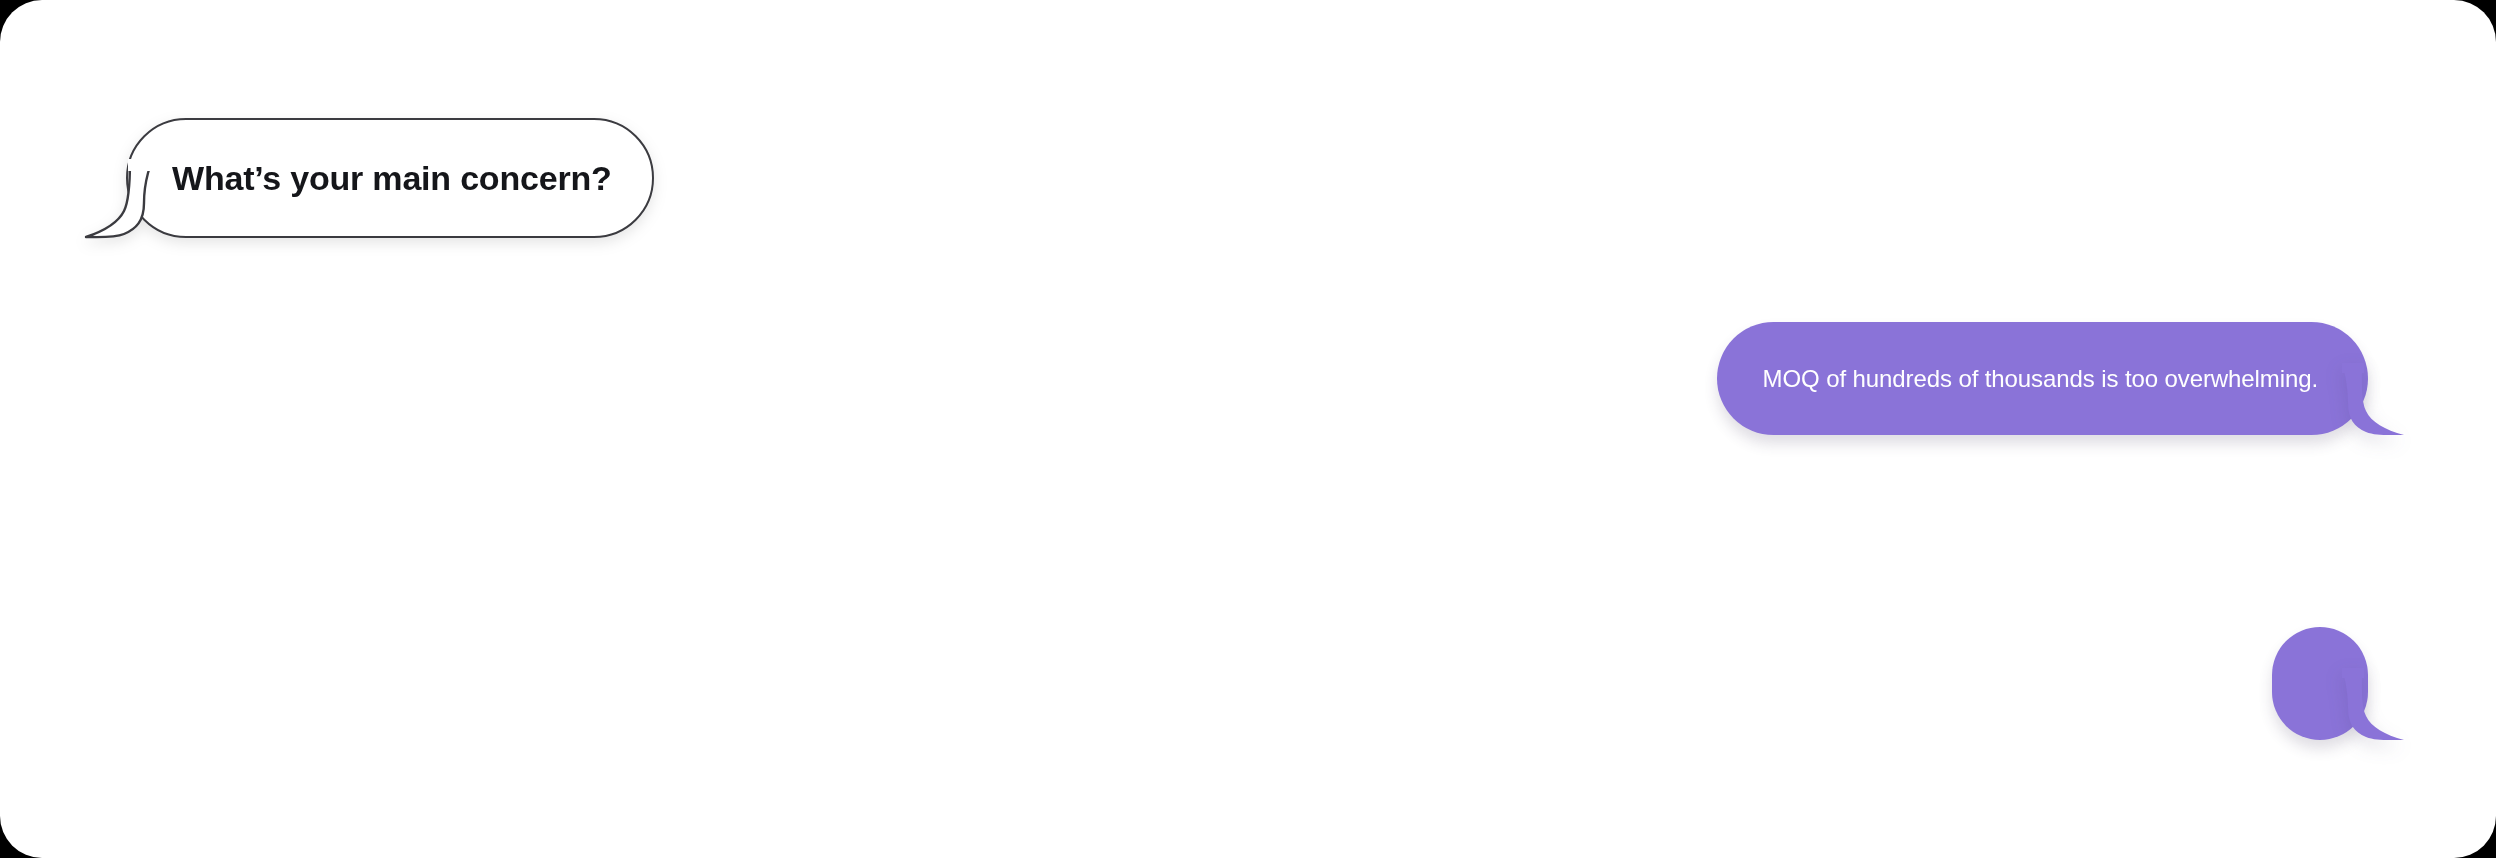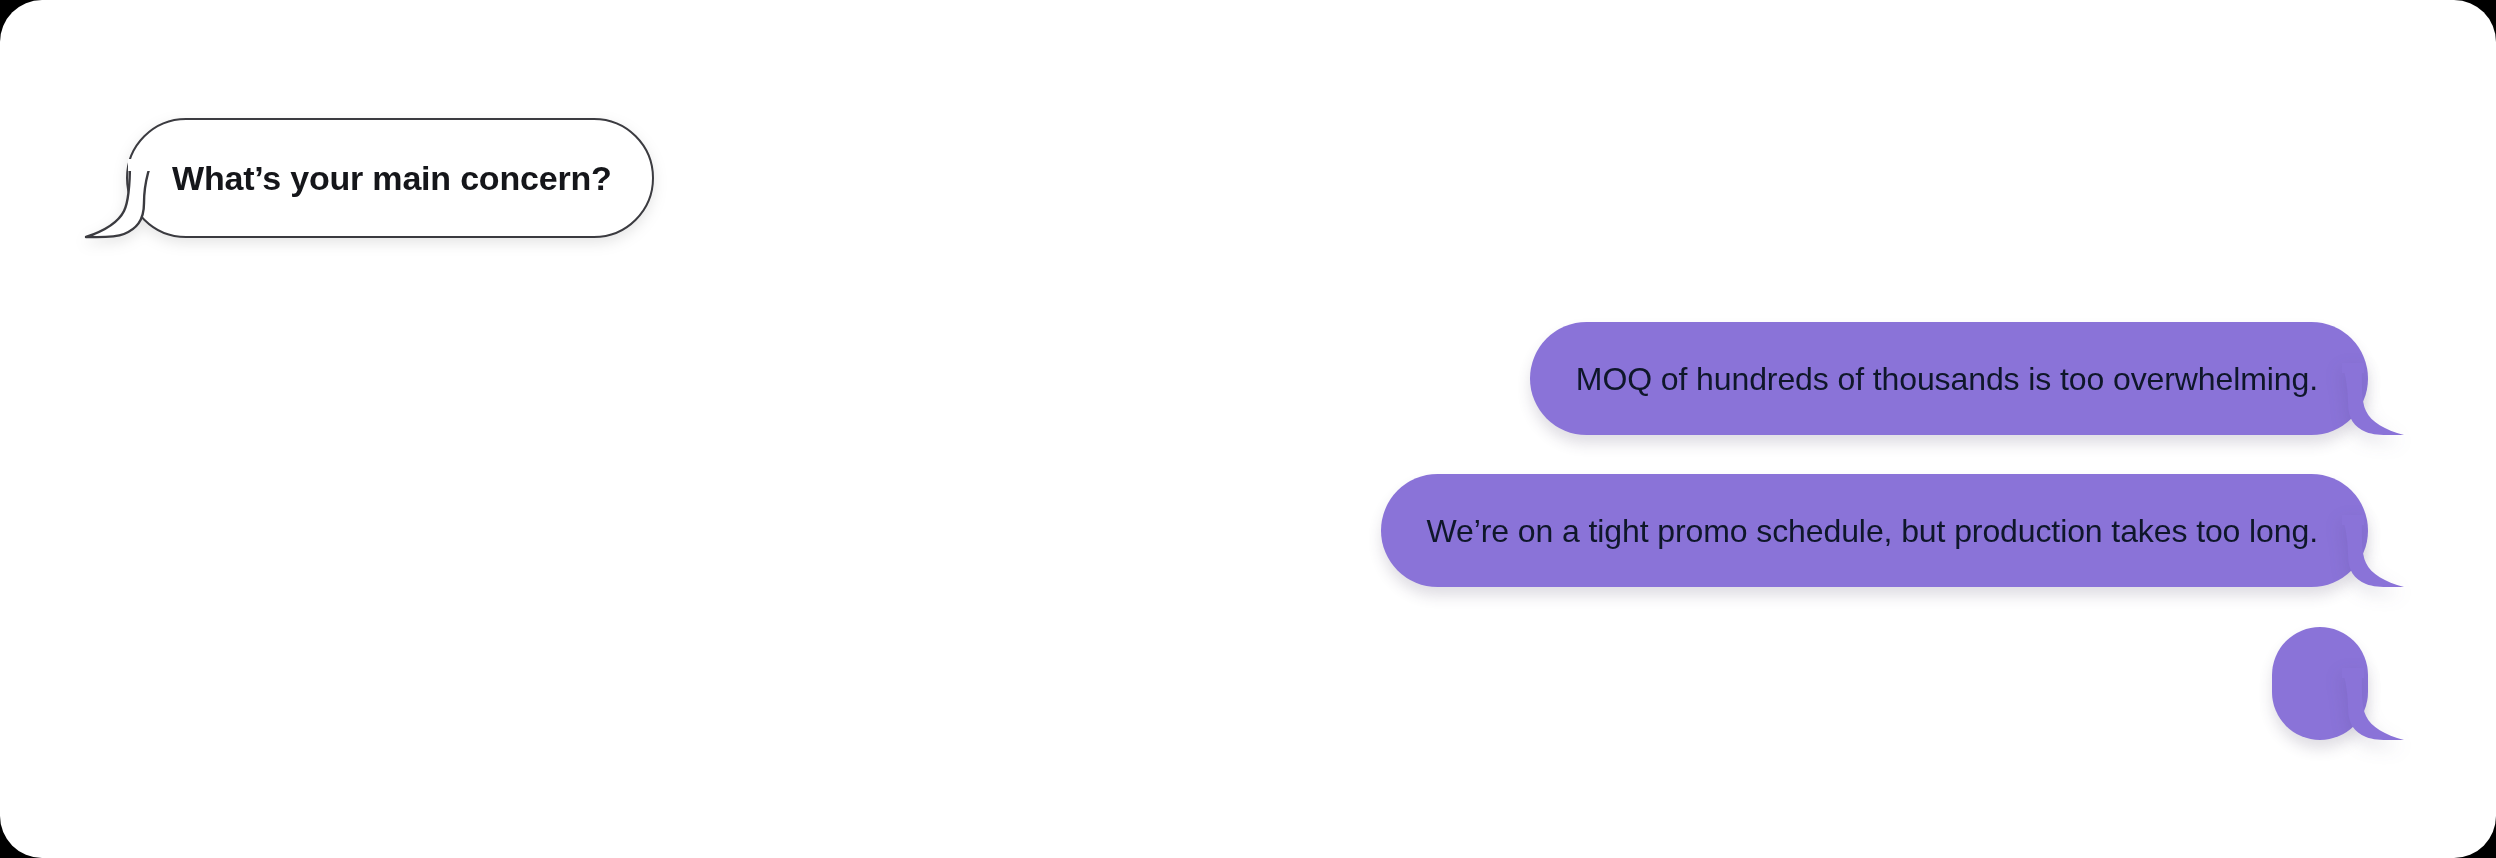--- a/index.html
+++ b/index.html
@@ -84,24 +84,24 @@
   
   .bubble-outgoing {
     height: 113px;
     border-radius: 57px;
     background: #8a73d8;
     padding: 0 50px 0 46px;
     margin-right: 128px;
     box-shadow: 0 9px 14px rgba(60,50,90,0.16);
   }
   .bubble-outgoing .bubble-text {
-    font-size: 32px;
+    font-size: 24px;
     font-weight: 400;
     letter-spacing: -0.1px;
-    color: #0f172a;
+    color: #ffffff;
   }
   .tail-outgoing {
     right: -40px;
     bottom: -2px;
     width: 66px;
     height: 74px;
     filter: drop-shadow(0 7px 9px rgba(60,50,90,0.14));
   }
 
   
@@ -132,31 +132,20 @@
       <span class="tail tail-outgoing">
         <svg width="66" height="74" viewBox="0 0 66 74" xmlns="http://www.w3.org/2000/svg">
           <path d="M20 0 C20 20 19 38 24 48 C29 59 43 67 62 72 C48 72 34 73 24 69 C12 64 6 56 6 39 C6 18 0 0 0 0 Z" fill="#8a73d8"></path>
           <rect x="0" y="0" width="22" height="10" fill="#8a73d8"></rect>
         </svg>
       </span>
       <span class="bubble-text">MOQ of hundreds of thousands is too overwhelming.</span>
     </div>
   </div>
 
-  <div class="bubble-row row-outgoing" id="row-2">
-    <div class="bubble bubble-outgoing">
-      <span class="tail tail-outgoing">
-        <svg width="66" height="74" viewBox="0 0 66 74" xmlns="http://www.w3.org/2000/svg">
-          <path d="M20 0 C20 20 19 38 24 48 C29 59 43 67 62 72 C48 72 34 73 24 69 C12 64 6 56 6 39 C6 18 0 0 0 0 Z" fill="#8a73d8"></path>
-          <rect x="0" y="0" width="22" height="10" fill="#8a73d8"></rect>
-        </svg>
-      </span>
-      <span class="bubble-text">We’re on a tight promo schedule, but production takes too long.</span>
-    </div>
-  </div>
 
   <div class="bubble-row row-outgoing" id="row-3">
     <div class="bubble bubble-outgoing">
       <span class="tail tail-outgoing">
         <svg width="66" height="74" viewBox="0 0 66 74" xmlns="http://www.w3.org/2000/svg">
           <path d="M20 0 C20 20 19 38 24 48 C29 59 43 67 62 72 C48 72 34 73 24 69 C12 64 6 56 6 39 C6 18 0 0 0 0 Z" fill="#8a73d8"></path>
           <rect x="0" y="0" width="22" height="10" fill="#8a73d8"></rect>
         </svg>
       </span>
     </div>

